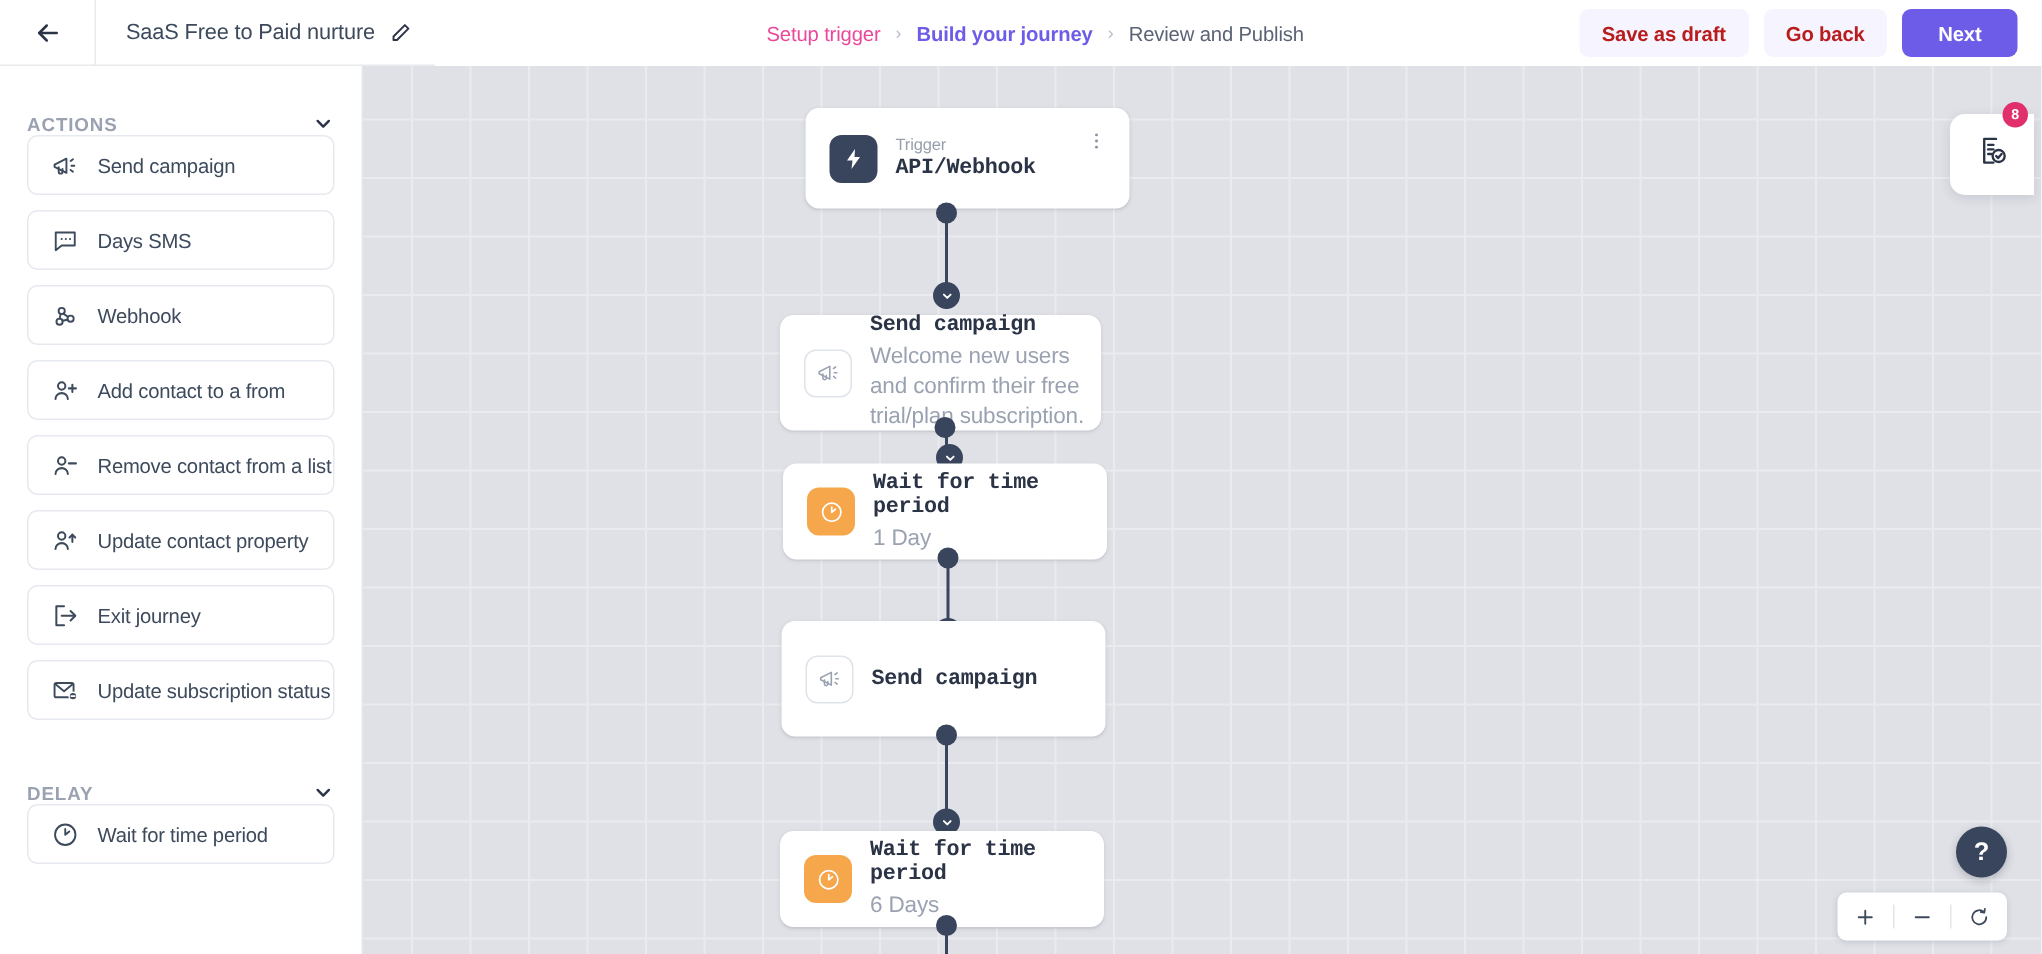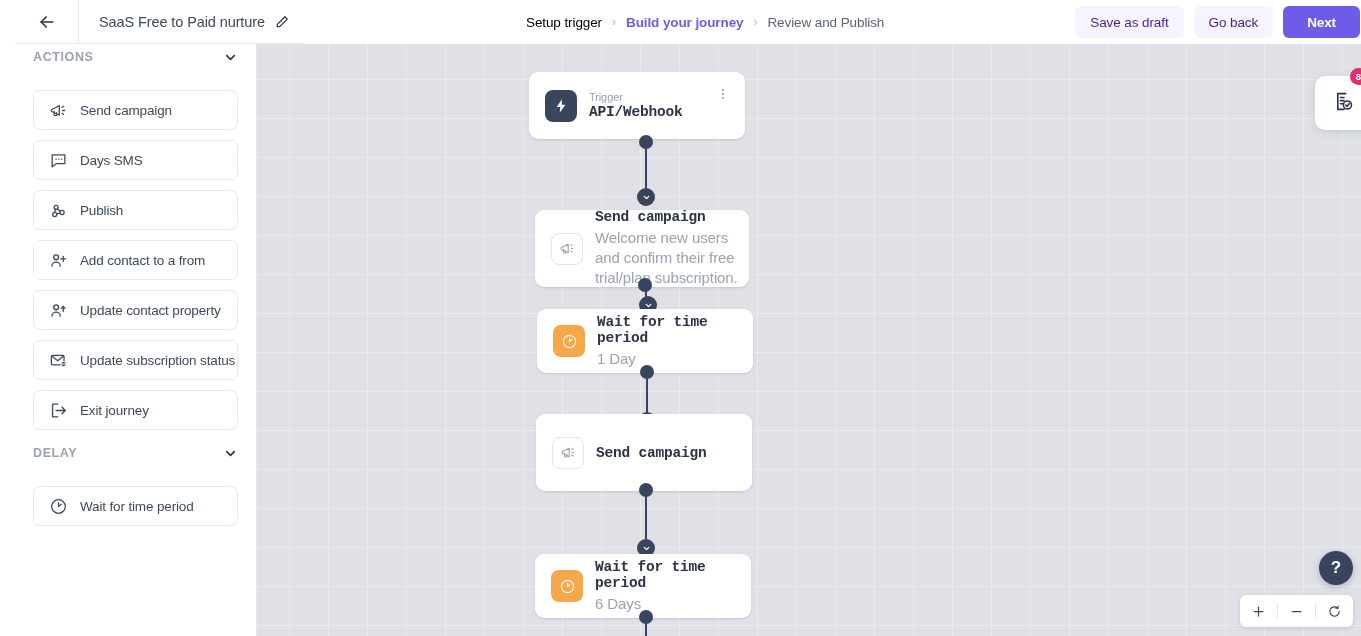--- a/index.html
+++ b/index.html
@@ -3,21 +3,21 @@
 <meta charset="utf-8">
 <style>
   * { box-sizing: border-box; margin: 0; padding: 0; }
   html, body {
     width: 1361px; height: 636px;
     font-family: "Liberation Sans", sans-serif;
     overflow: hidden;
     background: #ffffff;
     color: #2f3a4f;
   }
-  #app { position: relative; width: 1204px; height: 636px; margin-left: 15px; }
+  #app { position: relative; width: 1204px; height: 636px; }
 
   
   .topbar {
     position: absolute; left: 0; top: 0; width: 1361px; height: 44px;
     background: #ffffff; z-index: 40;
   }
   .topbar-left {
     position: absolute; left: 0; top: 0; width: 290px; height: 44px;
     display: flex; align-items: center;
     border-bottom: 1px solid #e8eaee;
@@ -41,48 +41,48 @@
     background: #ffffff;
   }
 
   
   .breadcrumbs {
     position: absolute; left: 511px; top: 0; height: 44px;
     display: flex; align-items: center; gap: 10px;
     font-size: 13.5px;
   }
   .crumb { white-space: nowrap; cursor: pointer; letter-spacing: -0.1px; }
-  .crumb.link { color: #000000; }
+  .crumb.link { color: #ec4899; }
   .crumb.active { color: #6c5ce7; font-weight: bold; }
   .crumb.muted { color: #5a6475; cursor: default; }
   .crumb-sep { color: #b6bcc9; font-size: 12px; }
 
   
   .topbar-actions {
     position: absolute; right: 16px; top: 0; height: 44px;
     display: flex; align-items: center; gap: 10px;
   }
   .btn {
     height: 32px; border-radius: 6px; border: none; cursor: pointer;
     font-size: 13.5px; font-family: "Liberation Sans", sans-serif;
     display: inline-flex; align-items: center; justify-content: center;
     padding: 0 15px; white-space: nowrap; letter-spacing: -0.1px;
   }
-  .btn-ghost { background: #f5f4ff; color: #4c1d95; }
+  .btn-ghost { background: #f5f4ff; color: #b91c1c; font-weight: bold; }
   .btn-primary { background: #6c5ce7; color: #ffffff; padding: 0 24px; font-weight: bold; }
 
   
   .sidebar {
     position: absolute; left: 0; top: 44px; width: 242px; height: 592px;
     background: #ffffff; border-right: 1px solid #e4e7ec;
     overflow: hidden; z-index: 30;
   }
   .sidebar-inner { padding: 0 18px; }
   .group-header {
-    display: flex; align-items: flex-start; justify-content: space-between;
+    display: flex; align-items: flex-end; justify-content: space-between;
     height: 46px; padding-top: 6px;
   }
   .group-title {
     font-size: 12.5px; color: #9aa2b1; letter-spacing: 0.6px; font-weight: bold;
   }
   .chev { display: flex; align-items: center; cursor: pointer; }
   .palette-item {
     height: 40px; border: 1px solid #e6e9ef; border-radius: 7px;
     display: flex; align-items: center; gap: 12px; padding: 0 14px;
     margin-bottom: 10px; background: #fff; cursor: grab;
@@ -251,71 +251,81 @@
 
       <div class="palette-item">
         <span class="palette-icon">
           <svg width="19" height="19" viewBox="0 0 24 24" fill="none" stroke="#3d4a5c" stroke-width="1.6" stroke-linecap="round" stroke-linejoin="round">
             <circle cx="9" cy="8" r="2.6"></circle>
               <circle cx="7.2" cy="17" r="2.6"></circle>
               <circle cx="16.5" cy="14.5" r="2.6"></circle>
             <path d="M10.4 10.2l3.5 2.5M9.6 16.2l4.4-.8M8.1 10.4l-0.8 4"></path>
           </svg>
         </span>
-        <span class="palette-label">Publish</span>
+        <span class="palette-label">Webhook</span>
       </div>
 
       <div class="palette-item">
         <span class="palette-icon">
           <svg width="19" height="19" viewBox="0 0 24 24" fill="none" stroke="#3d4a5c" stroke-width="1.7" stroke-linecap="round" stroke-linejoin="round">
             <circle cx="9" cy="8" r="3.1"></circle>
               <path d="M3.8 19c0-3 2.4-5 5.2-5s5.2 2 5.2 5"></path>
               <line x1="18" y1="7" x2="18" y2="13"></line>
               <line x1="15" y1="10" x2="21" y2="10"></line>
           </svg>
         </span>
         <span class="palette-label">Add contact to a from</span>
       </div>
 
+      <div class="palette-item">
+        <span class="palette-icon">
+          <svg width="19" height="19" viewBox="0 0 24 24" fill="none" stroke="#3d4a5c" stroke-width="1.7" stroke-linecap="round" stroke-linejoin="round">
+            <circle cx="9" cy="8" r="3.1"></circle>
+              <path d="M3.8 19c0-3 2.4-5 5.2-5s5.2 2 5.2 5"></path>
+              <line x1="15" y1="10" x2="21" y2="10"></line>
+          </svg>
+        </span>
+        <span class="palette-label">Remove contact from a list</span>
+      </div>
 
       <div class="palette-item">
         <span class="palette-icon">
           <svg width="19" height="19" viewBox="0 0 24 24" fill="none" stroke="#3d4a5c" stroke-width="1.7" stroke-linecap="round" stroke-linejoin="round">
             <circle cx="9" cy="8" r="3.1"></circle>
               <path d="M3.8 19c0-3 2.4-5 5.2-5s5.2 2 5.2 5"></path>
               <line x1="18" y1="13" x2="18" y2="7"></line>
               <polyline points="15.6 9.3 18 6.9 20.4 9.3"></polyline>
           </svg>
         </span>
         <span class="palette-label">Update contact property</span>
       </div>
 
       <div class="palette-item">
         <span class="palette-icon">
+          <svg width="19" height="19" viewBox="0 0 24 24" fill="none" stroke="#3d4a5c" stroke-width="1.7" stroke-linecap="round" stroke-linejoin="round">
+            <path d="M11 4H4.5v16H11"></path>
+              <line x1="9" y1="12" x2="20" y2="12"></line>
+              <polyline points="16.5 8 20.5 12 16.5 16"></polyline>
+          </svg>
+        </span>
+        <span class="palette-label">Exit journey</span>
+      </div>
+
+      <div class="palette-item">
+        <span class="palette-icon">
           <svg width="19" height="19" viewBox="0 0 24 24" fill="none" stroke="#3d4a5c" stroke-width="1.6" stroke-linecap="round" stroke-linejoin="round">
             <rect x="3" y="5.5" width="16" height="12" rx="1.6"></rect>
               <polyline points="3.6 6.4 11 12.4 18.4 6.4"></polyline>
             <circle cx="18.5" cy="16.5" r="3.3" fill="#3d4a5c" stroke="#fff" stroke-width="1.2"></circle>
               <line x1="16.9" y1="16.5" x2="20.1" y2="16.5" stroke="#fff" stroke-width="1.4"></line>
           </svg>
         </span>
         <span class="palette-label">Update subscription status</span>
       </div>
 
-      <div class="palette-item">
-        <span class="palette-icon">
-          <svg width="19" height="19" viewBox="0 0 24 24" fill="none" stroke="#3d4a5c" stroke-width="1.7" stroke-linecap="round" stroke-linejoin="round">
-            <path d="M11 4H4.5v16H11"></path>
-              <line x1="9" y1="12" x2="20" y2="12"></line>
-              <polyline points="16.5 8 20.5 12 16.5 16"></polyline>
-          </svg>
-        </span>
-        <span class="palette-label">Exit journey</span>
-      </div>
-
       <div class="group-header">
         <span class="group-title">DELAY</span>
         <span class="chev">
           <svg width="15" height="15" viewBox="0 0 24 24" fill="none" stroke="#2b3446" stroke-width="2.6" stroke-linecap="round" stroke-linejoin="round">
               <polyline points="6 9 12 15 18 9"></polyline>
             </svg>
         </span>
       </div>
 
       <div class="palette-item">
@@ -328,21 +338,21 @@
         <span class="palette-label">Wait for time period</span>
       </div>
 
 
     </div>
   </div>
 
   <div class="canvas">
     <div class="flow">
 
-      <div class="node" style="left:272px; top:28px; width:216px; height:67px;">
+      <div class="node" style="left:295px; top:28px; width:216px; height:67px;">
         <div class="node-icon dark">
           <svg width="16" height="16" viewBox="0 0 24 24" fill="#ffffff" stroke="none">
               <polygon points="13.5 2 5.5 13.5 11 13.5 10 22 18.5 10 13 10"></polygon>
             </svg>
         </div>
         <div class="node-text">
           <div class="node-kicker">Trigger</div>
           <div class="node-title">API/Webhook</div>
         </div>
         <div class="node-menu">

